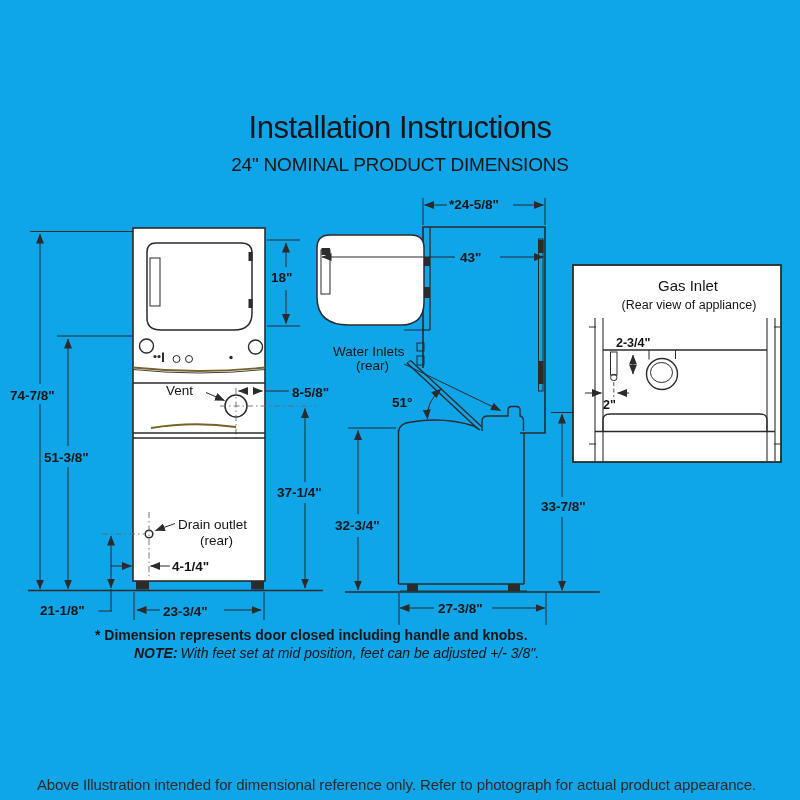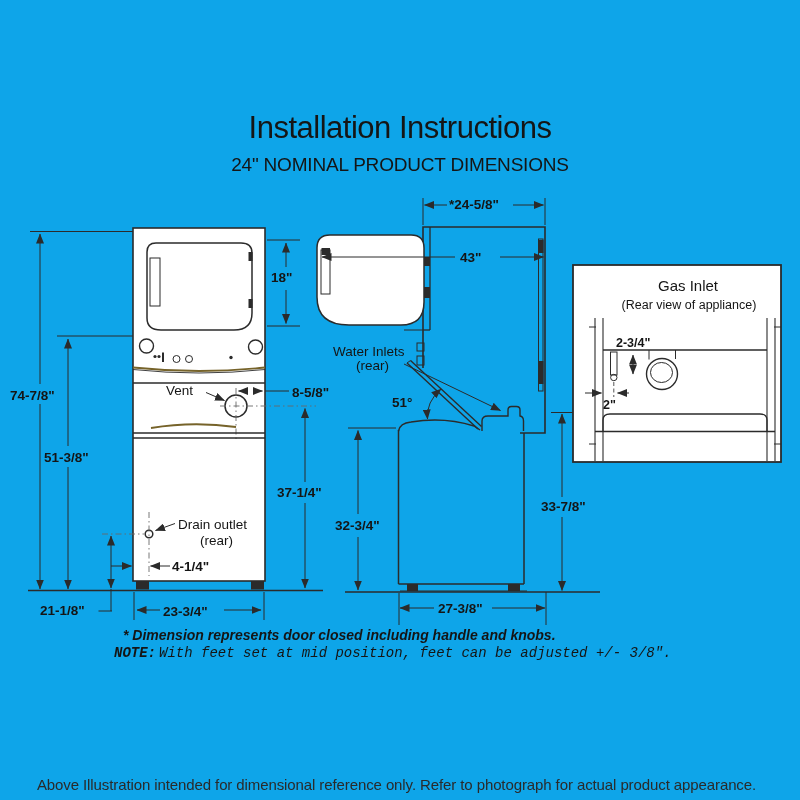--- a/index.html
+++ b/index.html
@@ -3,22 +3,22 @@
 <meta charset="utf-8">
 <style>
   html,body{margin:0;padding:0;background:#fff;}
   #canvas{position:relative;width:800px;height:800px;background:#0ea5e9;overflow:hidden;
           font-family:"Liberation Sans",sans-serif;color:#111;}
   .title{position:absolute;top:110px;left:0;width:800px;text-align:center;
          font-size:31px;letter-spacing:-0.5px;color:#151515;}
   .subtitle{position:absolute;top:154px;left:0;width:800px;text-align:center;
          font-size:19px;letter-spacing:-0.2px;color:#151515;}
   .notes{position:absolute;top:626px;left:95px;font-size:14px;line-height:1.3;color:#151515;}
-  .note1{font-weight:bold;font-style:italic;margin-left:28px;}
-  .note2{font-style:italic;margin-left:19px;font-family:Liberation Mono, monospace;}
+  .note1{font-weight:bold;margin-left:0;}
+  .note2{font-style:italic;margin-left:39px;}
   .note2 .nlabel{font-weight:bold;margin-right:3px;}
   .footer{position:absolute;top:776px;left:0;width:793px;text-align:center;
           font-size:15px;letter-spacing:-0.1px;color:#2a2a2a;}
   svg line,svg path,svg rect,svg circle,svg ellipse{stroke:#2b2b2b;fill:none;stroke-width:1.3;}
   svg .thick{stroke-width:1.6;}
   svg .thin{stroke-width:1;}
   svg .fil{fill:#2b2b2b;stroke:none;}
   svg .wbg{fill:#ffffff;}
   svg .tan{stroke:#76632a;stroke-width:1.8;}
   svg .cdash{stroke:#6a6a6a;stroke-width:0.9;stroke-dasharray:6 3 1.5 3;}

